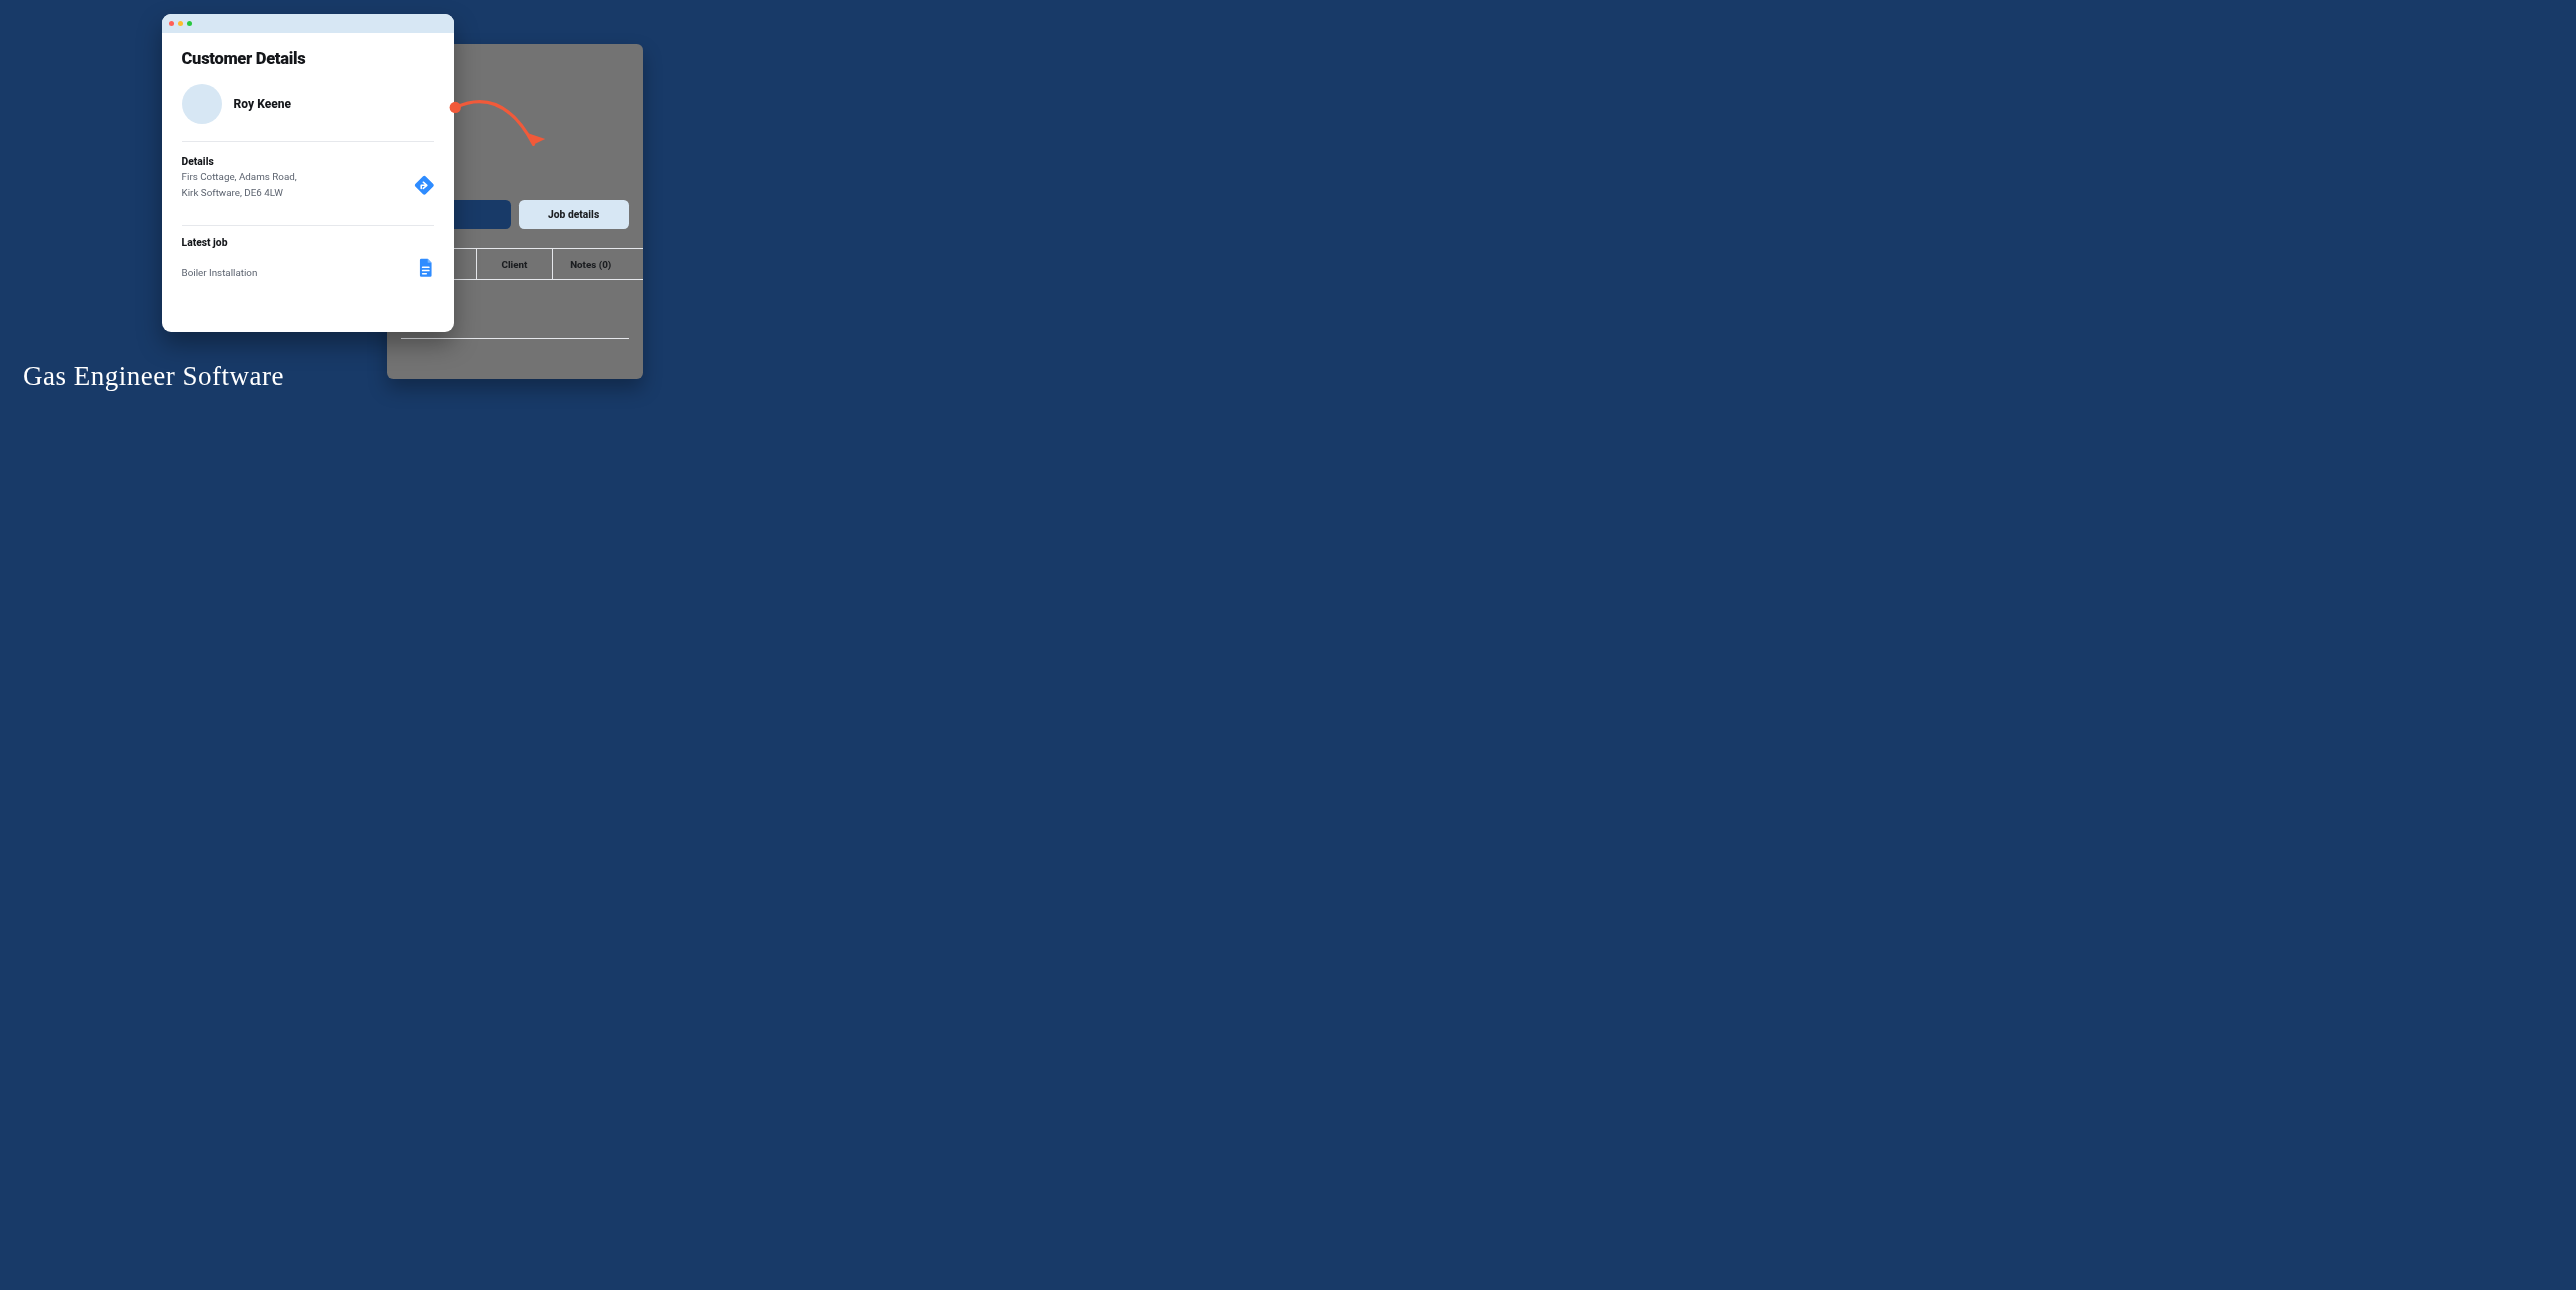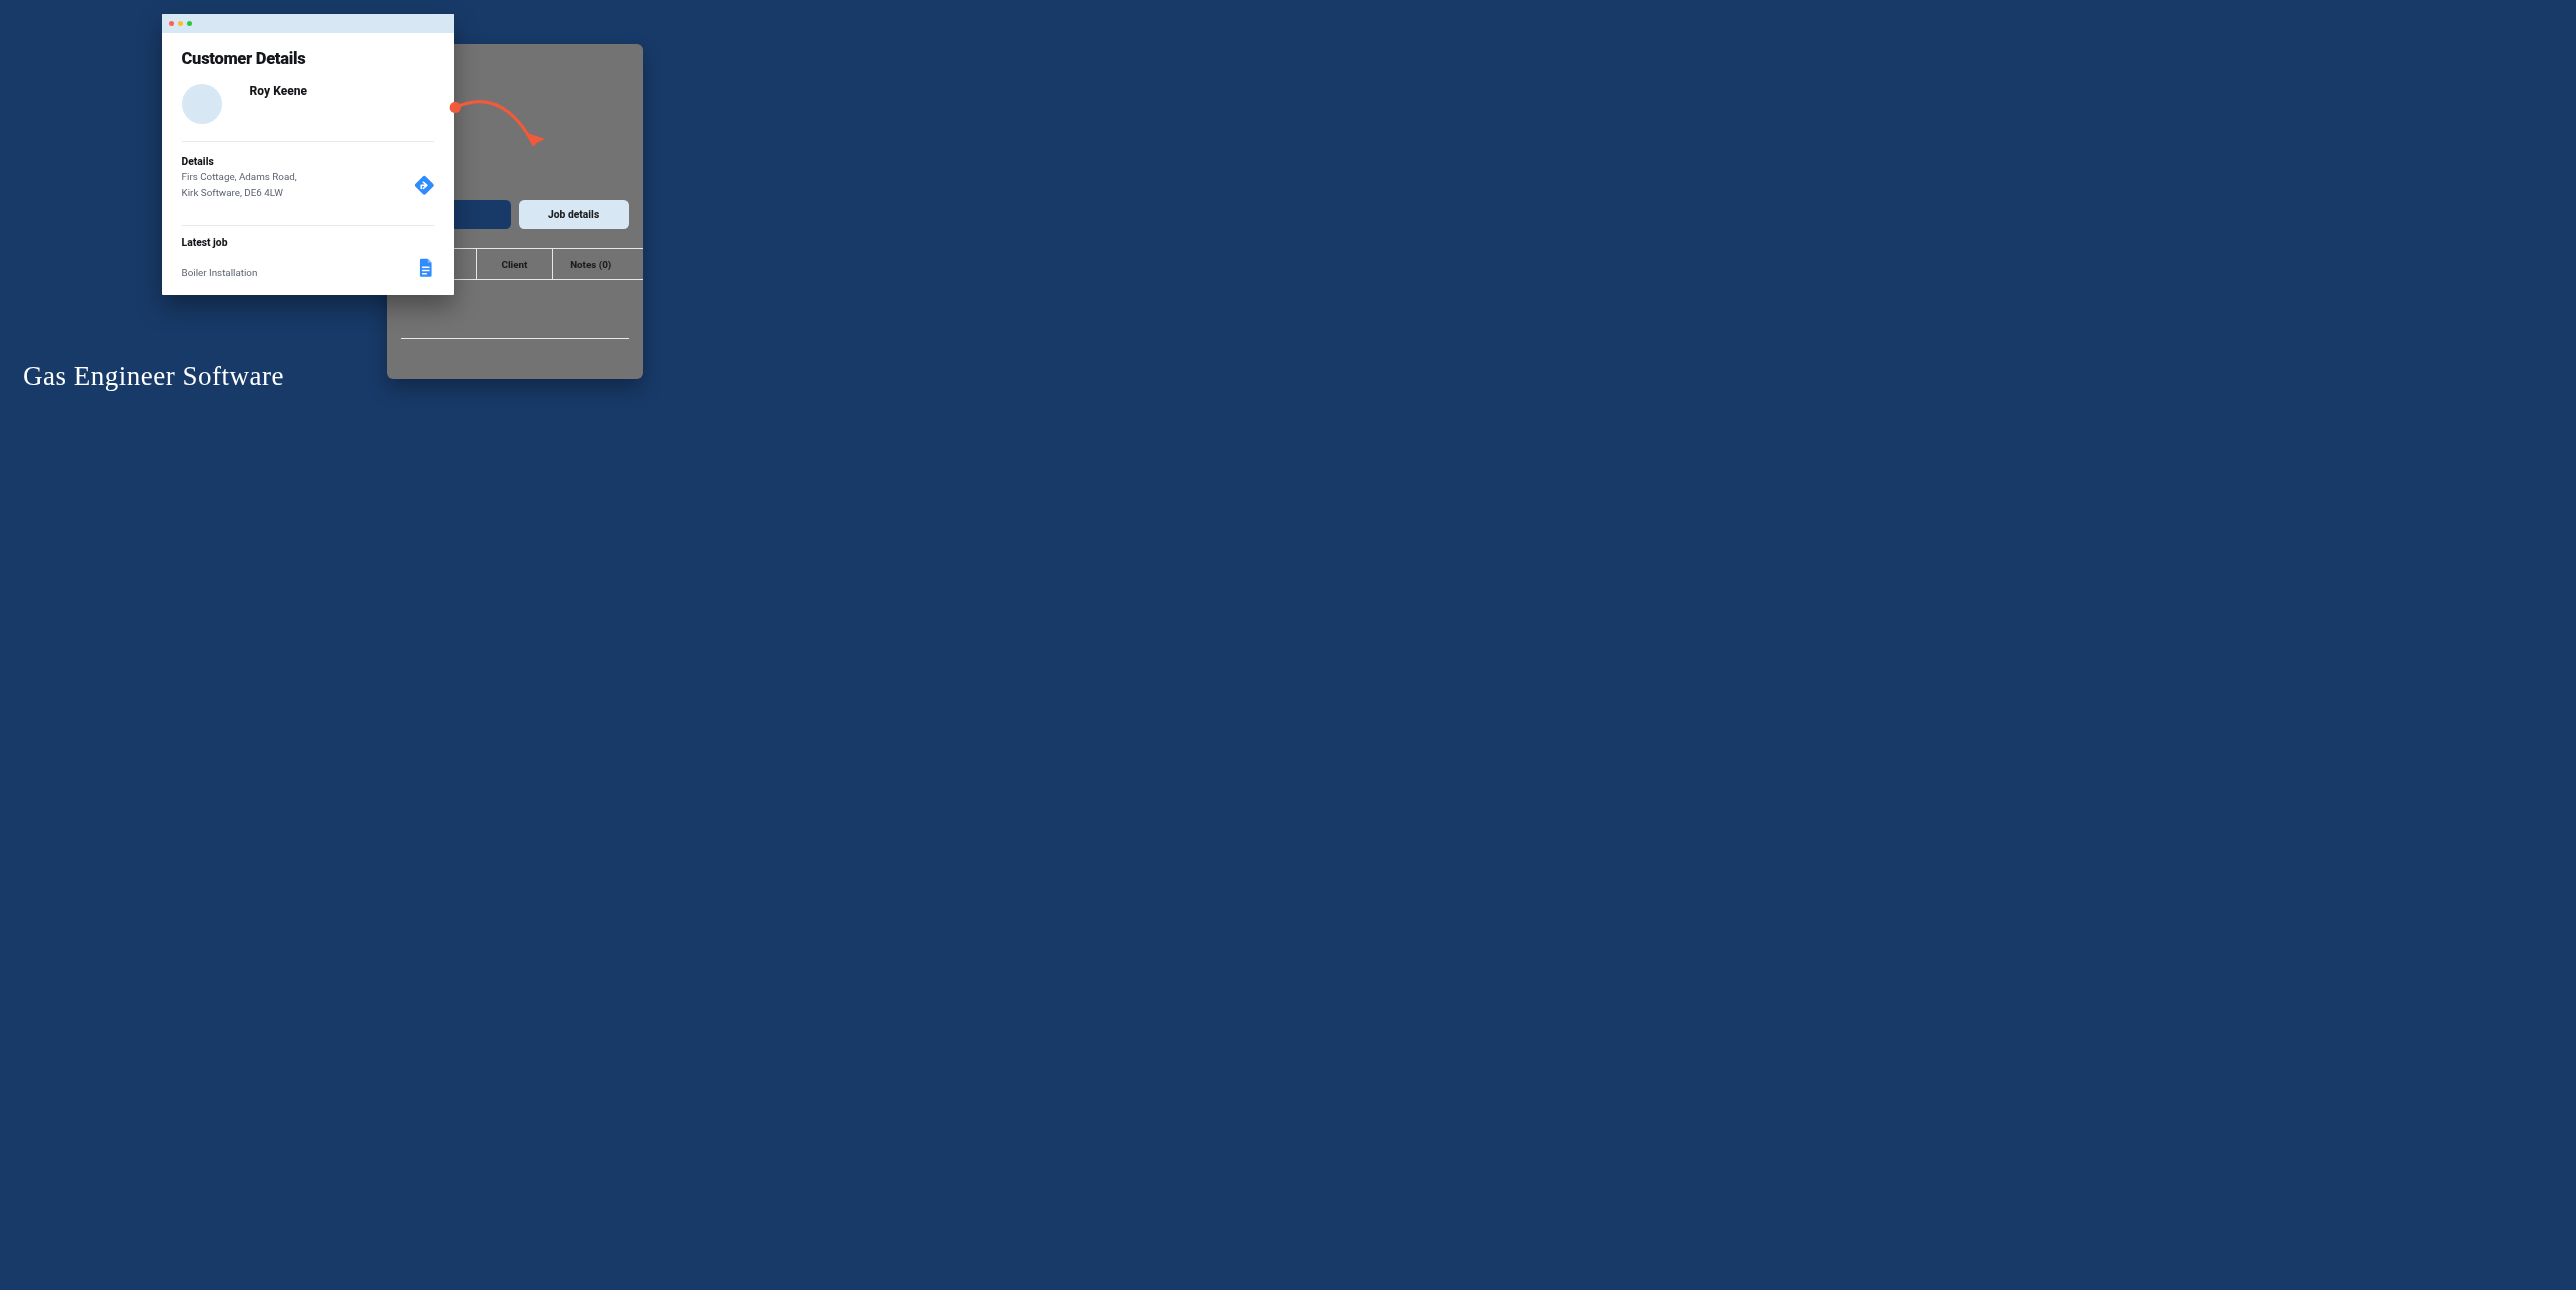--- a/index.html
+++ b/index.html
@@ -78,23 +78,23 @@
     height: 0.5px;
     background: #e6e8ec;
   }
 
   
   .window {
     position: absolute;
     left: 162px;
     top: 14.4px;
     width: 292px;
-    height: 281px;
+    height: 318px;
     background: #ffffff;
-    border-radius: 1px;
+    border-radius: 9px;
     box-shadow: 0 11.3px 24px rgba(0,0,0,0.34);
     overflow: hidden;
   }
   .titlebar {
     height: 18.5px;
     background: #d7e7f4;
     display: flex;
     align-items: center;
     padding-left: 7.2px;
     gap: 3.6px;
@@ -106,22 +106,22 @@
 
   .window-body { padding: 16.5px 19.6px 13.4px 19.6px; }
   .page-title {
     font-size: 16.5px;
     font-weight: 900;
     color: #14161a;
     letter-spacing: -0.3px;
   }
   .profile-row {
     display: flex;
-    align-items: flex-start;
-    gap: 28px;
+    align-items: center;
+    gap: 12px;
     margin-top: 15.5px;
   }
   .avatar {
     width: 40px; height: 40px;
     border-radius: 50%;
     background: #d7e7f4;
   }
   .customer-name {
     font-size: 12px;
     font-weight: 800;

